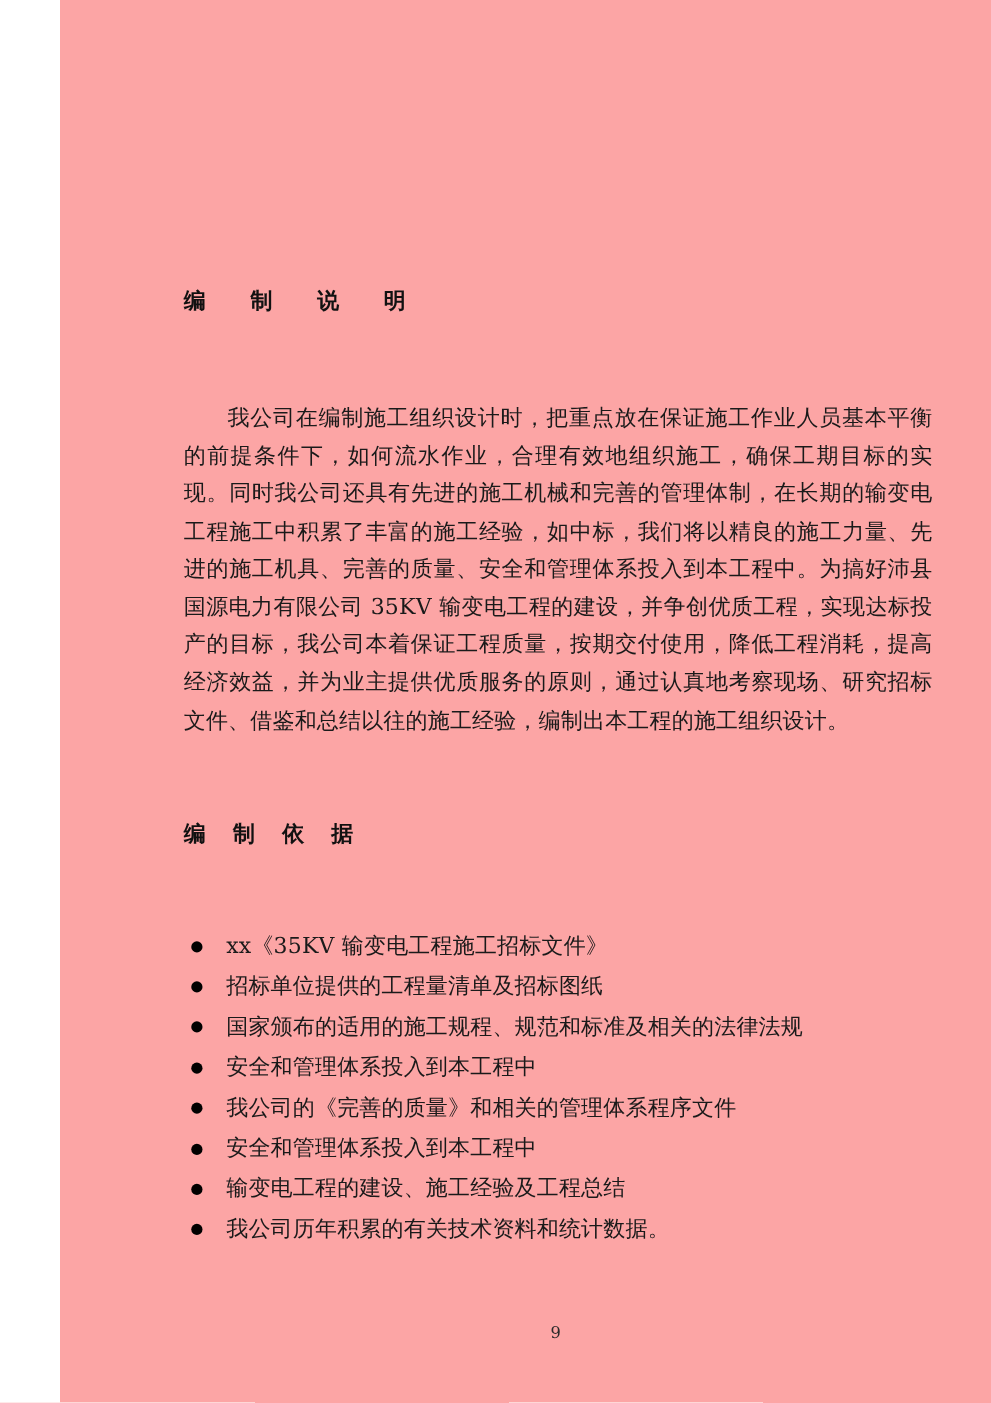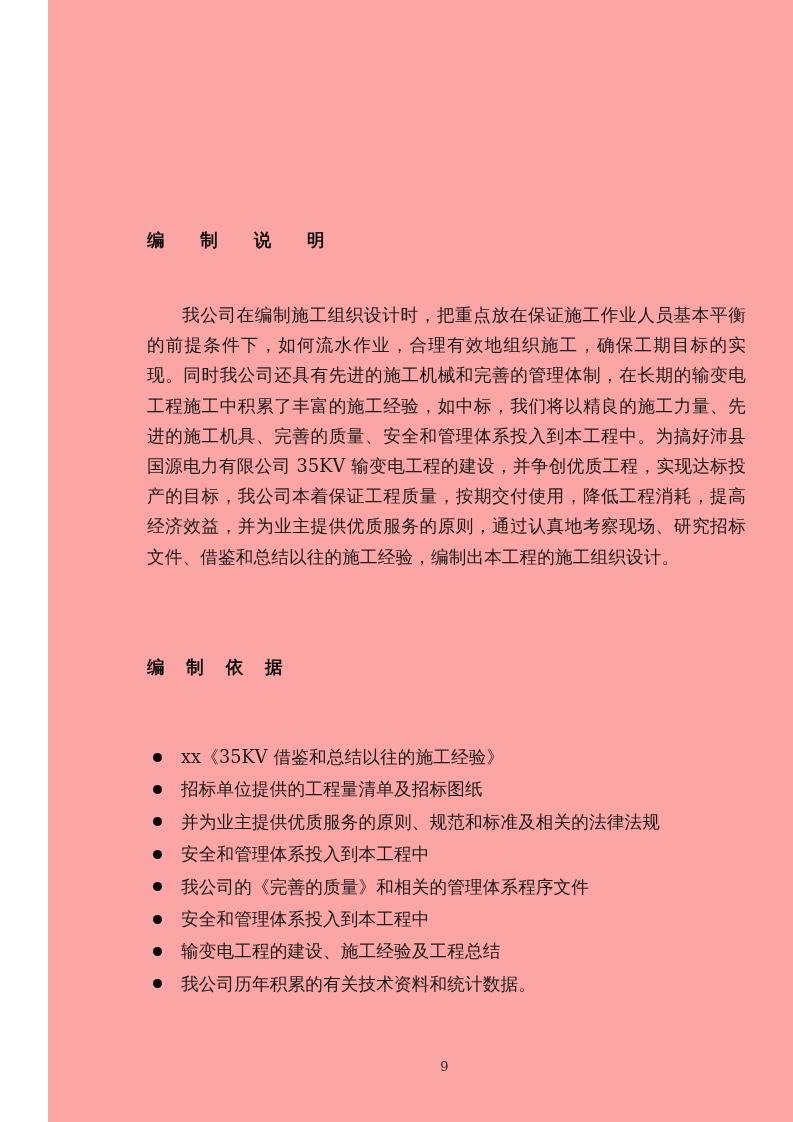--- a/index.html
+++ b/index.html
@@ -42,21 +42,21 @@
   }
   #heading-compile-basis {
     top: 655px;
     letter-spacing: 8.5px;
   }
 
   
   .body-paragraph {
     position: absolute;
     left: 99px;
-    top: 300px;
+    top: 320px;
     width: 599px;
     font-family: "DejaVu Serif", "Liberation Serif", serif;
     font-size: 17.6px;
     line-height: 30.2px;
     text-align: justify;
     text-justify: inter-character;
     text-indent: 35px;
     color: #1a1a1a;
     margin: 0;
     letter-spacing: 0.15px;
@@ -114,29 +114,29 @@
 
   <div class="heading" id="heading-compile-note">编 制 说 明</div>
 
   <p class="body-paragraph" id="paragraph-compile-note">我公司在编制施工组织设计时，把重点放在保证施工作业人员基本平衡的前提条件下，如何流水作业，合理有效地组织施工，确保工期目标的实现。同时我公司还具有先进的施工机械和完善的管理体制，在长期的输变电工程施工中积累了丰富的施工经验，如中标，我们将以精良的施工力量、先进的施工机具、完善的质量、安全和管理体系投入到本工程中。为搞好沛县国源电力有限公司 35KV 输变电工程的建设，并争创优质工程，实现达标投产的目标，我公司本着保证工程质量，按期交付使用，降低工程消耗，提高经济效益，并为业主提供优质服务的原则，通过认真地考察现场、研究招标文件、借鉴和总结以往的施工经验，编制出本工程的施工组织设计。</p>
 
   <div class="heading" id="heading-compile-basis">编 制 依 据</div>
 
   <ul id="basis-list">
     <li>
       <span class="bullet-dot"></span>
-      <span>xx《35KV 借鉴和总结以往的施工经验》</span>
+      <span>xx《35KV 输变电工程施工招标文件》</span>
     </li>
     <li>
       <span class="bullet-dot"></span>
       <span>招标单位提供的工程量清单及招标图纸</span>
     </li>
     <li>
       <span class="bullet-dot"></span>
-      <span>并为业主提供优质服务的原则、规范和标准及相关的法律法规</span>
+      <span>国家颁布的适用的施工规程、规范和标准及相关的法律法规</span>
     </li>
     <li>
       <span class="bullet-dot"></span>
       <span>安全和管理体系投入到本工程中</span>
     </li>
     <li>
       <span class="bullet-dot"></span>
       <span>我公司的《完善的质量》和相关的管理体系程序文件</span>
     </li>
     <li>

